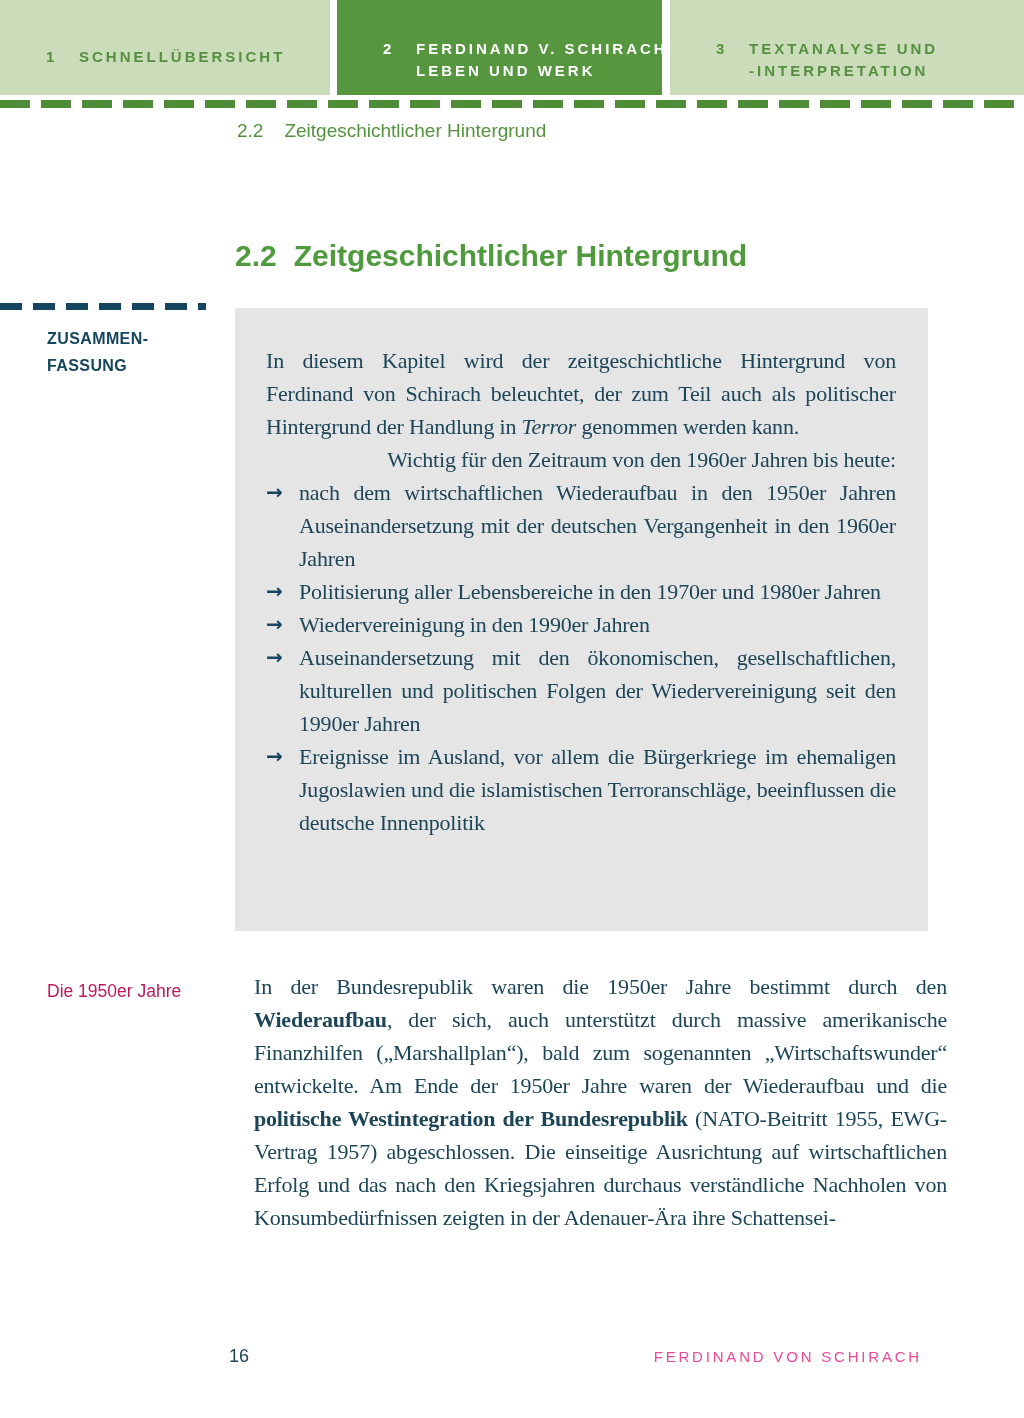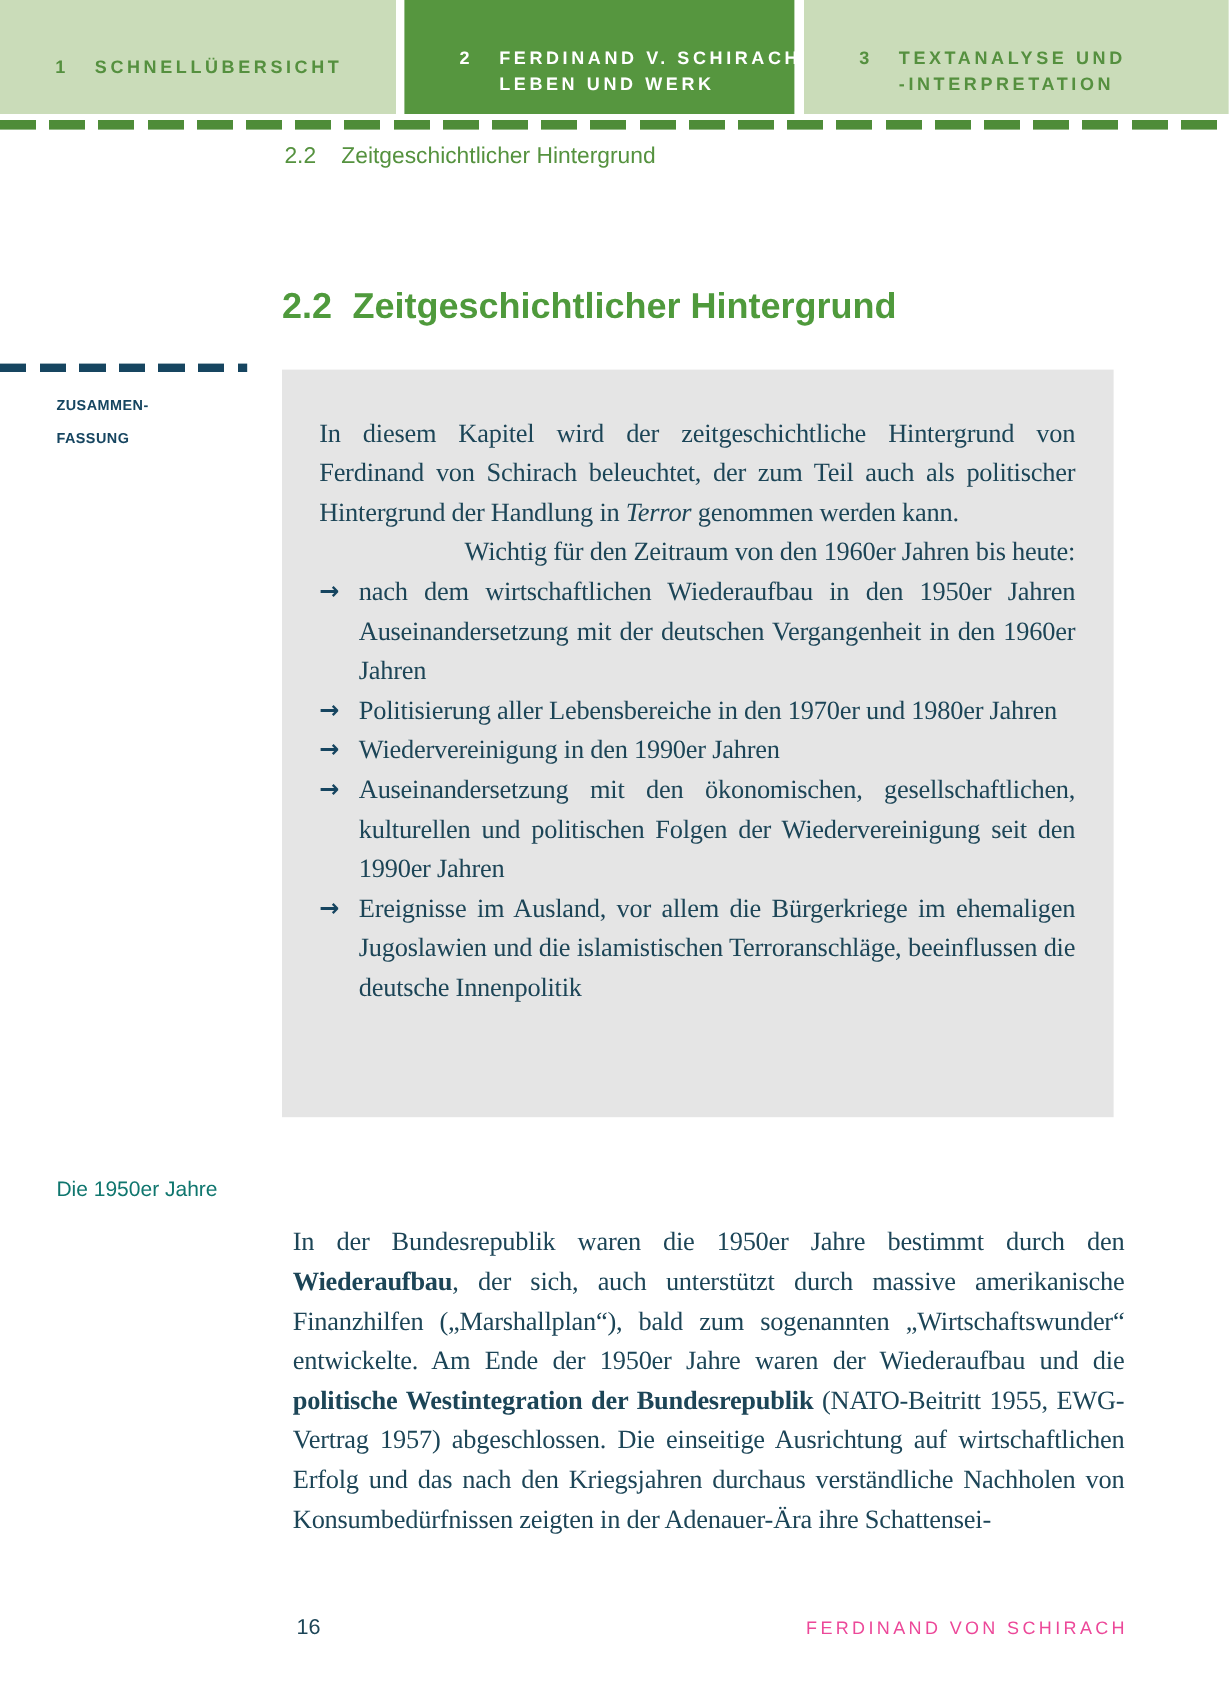--- a/index.html
+++ b/index.html
@@ -42,26 +42,26 @@
   }
   .breadcrumb .num { margin-right:21px; }
   .page-heading {
     position:absolute; top:238px; left:235px;
     font-size:30px; font-weight:bold; color:#4f9a3c; line-height:36px; white-space:nowrap;
   }
   .page-heading .num { margin-right:17px; }
   
   .margin-summary {
     position:absolute; top:325px; left:47px;
-    font-size:12px; font-weight:bold; letter-spacing:0.4px;
+    font-size:16px; font-weight:bold; letter-spacing:0.4px;
     color:#164560; line-height:27px;
   }
   .margin-era {
     position:absolute; top:980px; left:47px;
-    font-size:17.5px; color:#0f766e; line-height:22px; white-space:nowrap;
+    font-size:17.5px; color:#be185d; line-height:22px; white-space:nowrap;
   }
   
   .serif {
     font-family:"Liberation Serif", serif;
     font-size:22px; line-height:33px; color:#1c4557;
     text-align:justify; letter-spacing:-0.2px;
   }
   .b { font-weight:bold; }
   .i { font-style:italic; }
   
@@ -71,24 +71,24 @@
   }
   .summary-box .lead { text-align:right; }
   .arrow-list { list-style:none; }
   .arrow-list li { position:relative; padding-left:33px; }
   .arrow-list .arrow {
     position:absolute; left:0; top:0;
     font-family:"DejaVu Sans", sans-serif; font-weight:bold;
     color:#164560; font-size:20px; line-height:33px;
   }
   
-  .body-text { position:absolute; top:970px; left:244px; width:693px;margin-top:48px; }
+  .body-text { position:absolute; top:970px; left:254px; width:693px; }
   
   .footer {
-    position:absolute; top:1346px; left:247px; width:693px;
+    position:absolute; top:1346px; left:229px; width:693px;
     display:flex; justify-content:space-between; align-items:baseline;
   }
   .footer .pagenum { font-size:18px; color:#1c4557; }
   .footer .running {
     font-size:15px; letter-spacing:2.8px; color:#ec4899; white-space:nowrap;
   }
 </style>
 </head>
 <body>
 

